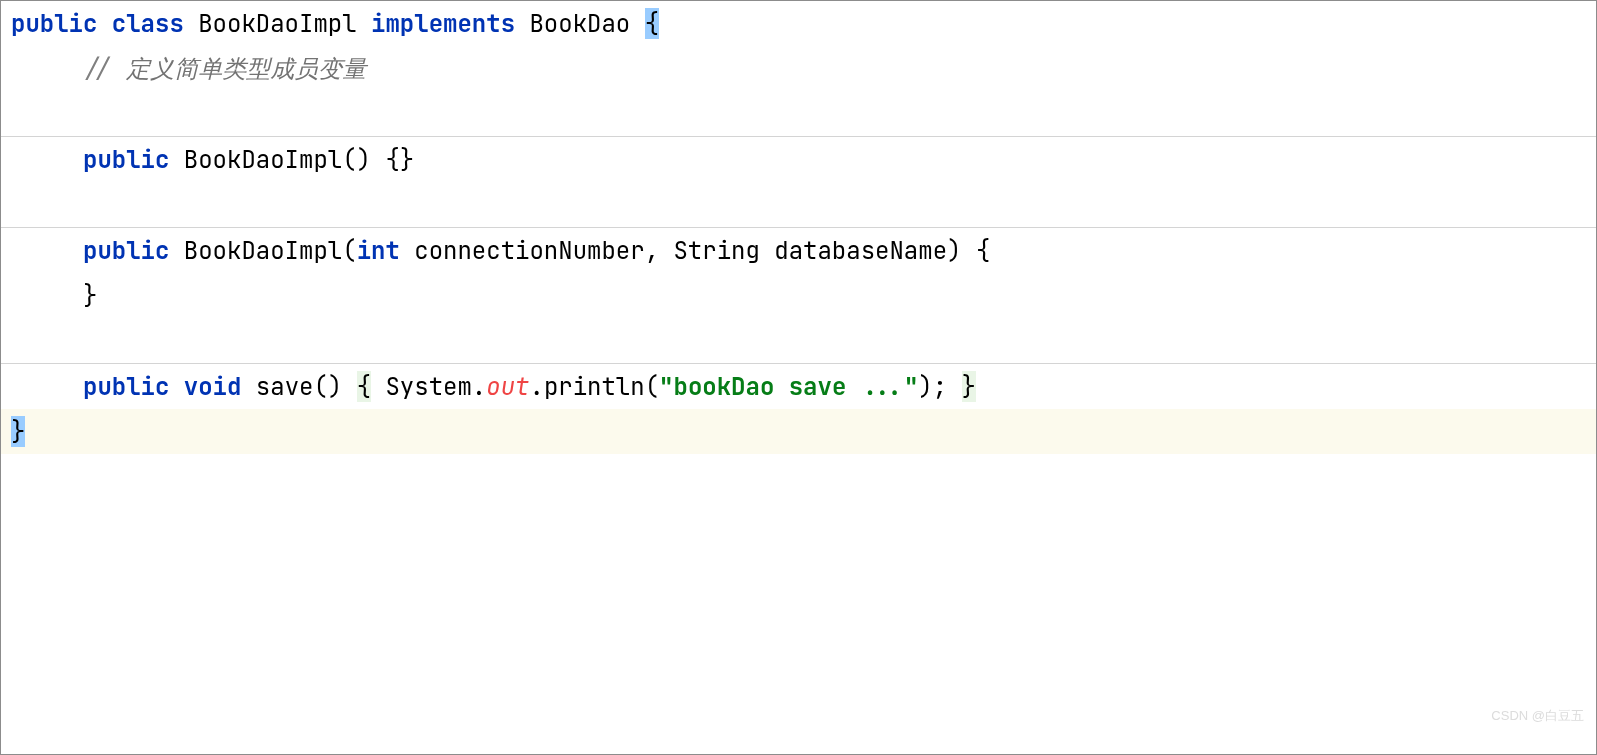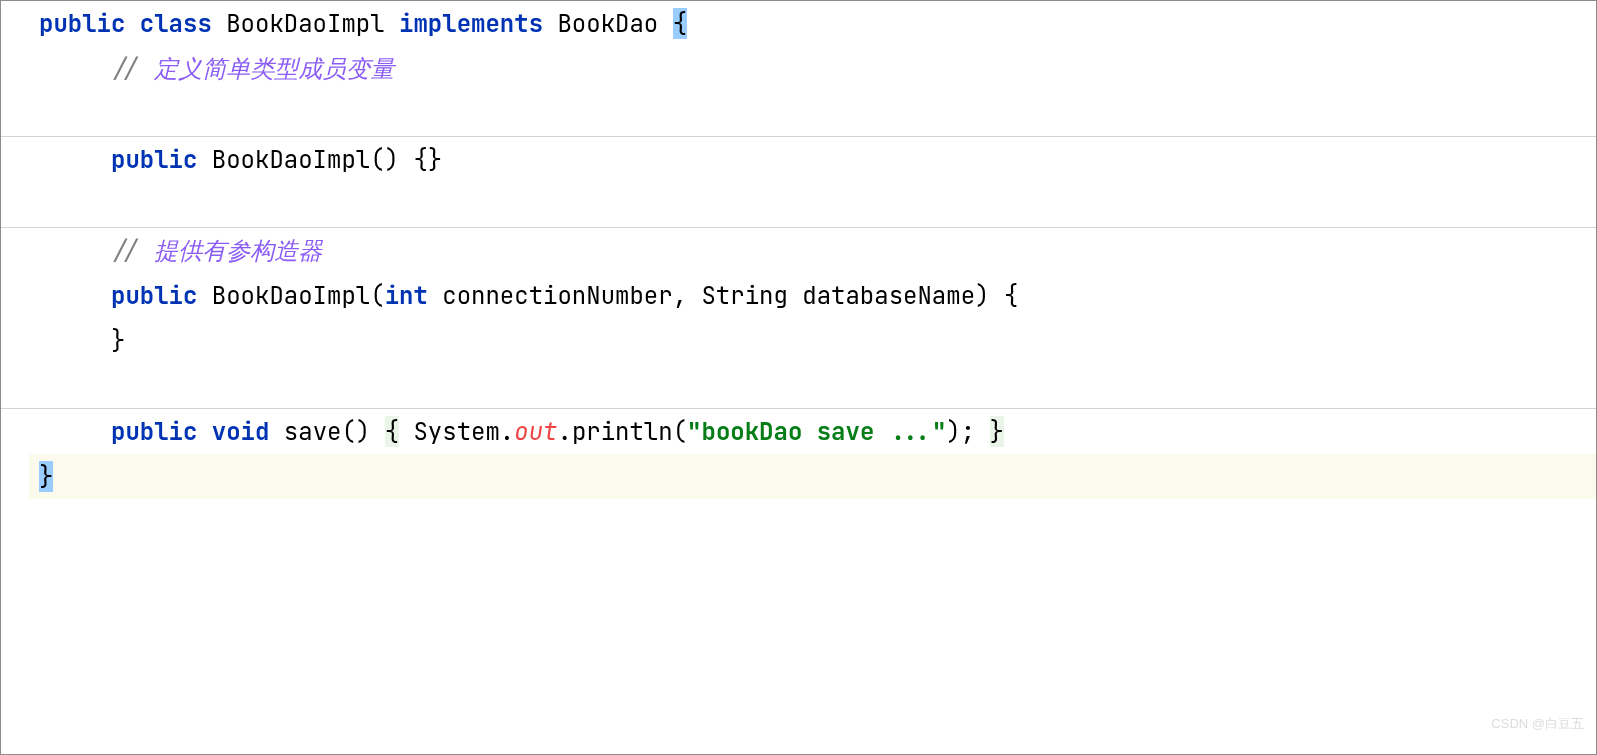--- a/index.html
+++ b/index.html
@@ -1,34 +1,34 @@
 <!DOCTYPE html>
 <html><head>
 <meta charset="utf-8">
 <style>
   html,body{margin:0;padding:0;width:1597px;height:755px;background:#ffffff;overflow:hidden;}
   .editor{width:1595px;height:753px;border:1px solid #8c8c8c;background:#ffffff;position:relative;
     font-family:"JetBrains Mono","Consolas","Menlo",monospace;font-size:24px;line-height:45px;}
-  .line{white-space:pre;padding-left:10px;height:45px;margin-left:28px;}
+  .line{white-space:pre;padding-left:10px;height:45px;}
   .hr{border-top:1px solid #d4d4d4;height:0;margin:0;}
   .kw{color:#0033b3;font-weight:600;} 
   .type{color:#000000;}
   .ident{color:#000000;}
   .field{color:#660e7a;}
   .comment-slash{color:#808080;font-style:italic;}
-  .comment-txt{color:#8b5cf6;font-style:italic;}
+  .comment-txt{color:#737373;font-style:italic;}
   .static-field{color:#ef4444;font-style:italic;}
   .str{color:#067d17;font-weight:600;}
   .brace{color:#000000;}
   .match{background:#99ccff;}
   .hl{background:#ede8c8;}
   .fold{background:#e9f5e6;}
   .caret-row{background:#fcfaed;}
   .vguide{display:inline-block;width:0;border-left:1px solid #e0e0e0;height:45px;vertical-align:top;position:relative;top:0;}
-  .watermark{position:absolute;right:12px;bottom:8px;color:#dcdcdc;font-family:Arial,Helvetica,sans-serif;font-size:13px;}
+  .watermark{position:absolute;right:12px;bottom:16px;color:#dcdcdc;font-family:Arial,Helvetica,sans-serif;font-size:13px;}
 </style>
 </head>
 <body>
 
 <div class="editor">
 
   <div class="line"><span class="kw">public</span> <span class="kw">class</span> <span class="ident">BookDaoImpl</span> <span class="kw">implements</span> <span class="ident">BookDao</span> <span class="brace match">{</span></div>
 
   <div class="line">     <span class="comment-slash">//</span><span class="comment-txt"> 定义简单类型成员变量</span></div>
 
@@ -38,21 +38,20 @@
 
   <div class="hr"></div>
 
 
   <div class="line">     <span class="kw">public</span> <span class="ident">BookDaoImpl()</span> <span class="brace">{}</span></div>
 
   <div class="line"> </div>
 
   <div class="hr"></div>
 
-  <div class="line">     <span class="comment-slash">//</span><span class="comment-txt"> 提供有参构造器</span></div>
 
   <div class="line">     <span class="kw">public</span> <span class="ident">BookDaoImpl</span><span class="ident">(</span><span class="kw">int</span> <span class="ident">connectionNumber</span><span class="ident">, </span><span class="type">String</span> <span class="ident">databaseName</span><span class="ident">)</span> <span class="brace">{</span></div>
 
 
 
   <div class="line">     <span class="brace">}</span></div>
 
   <div class="line"> </div>
 
   <div class="hr"></div>

